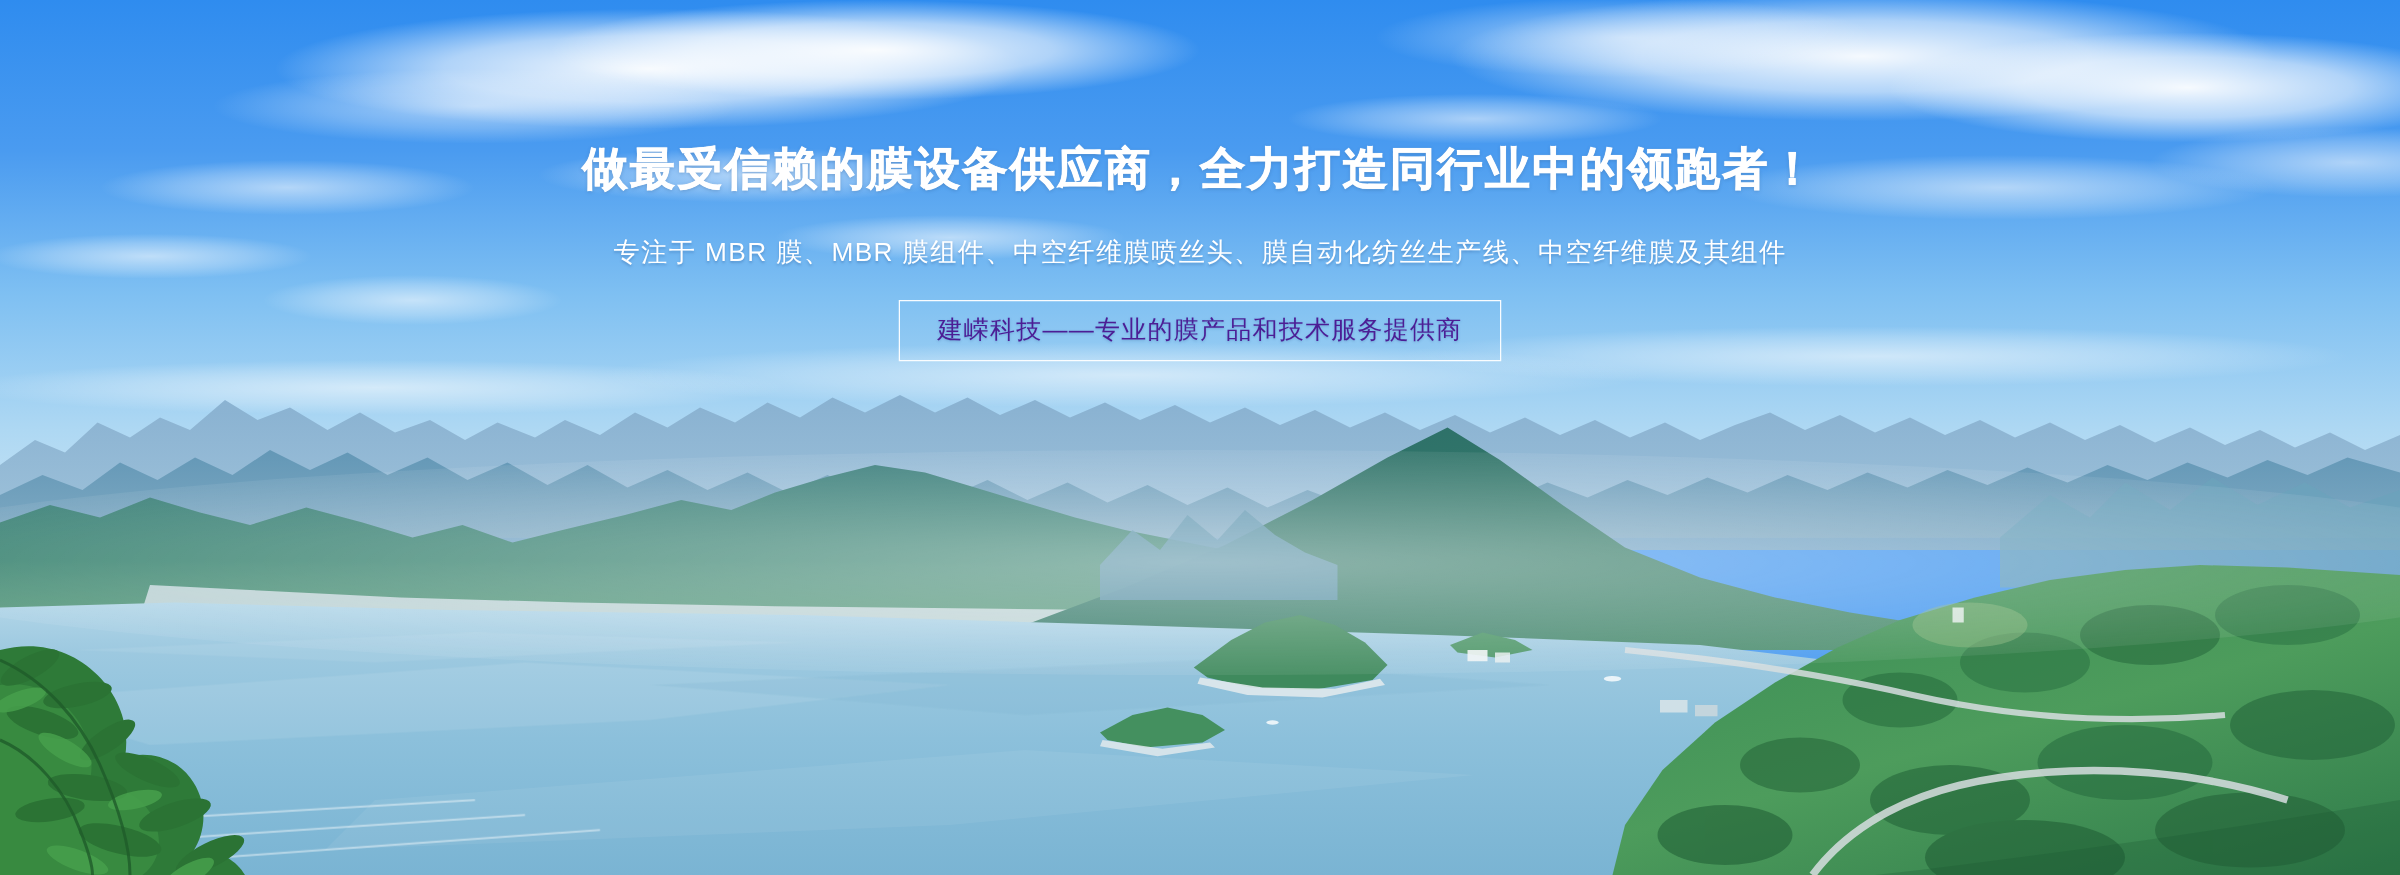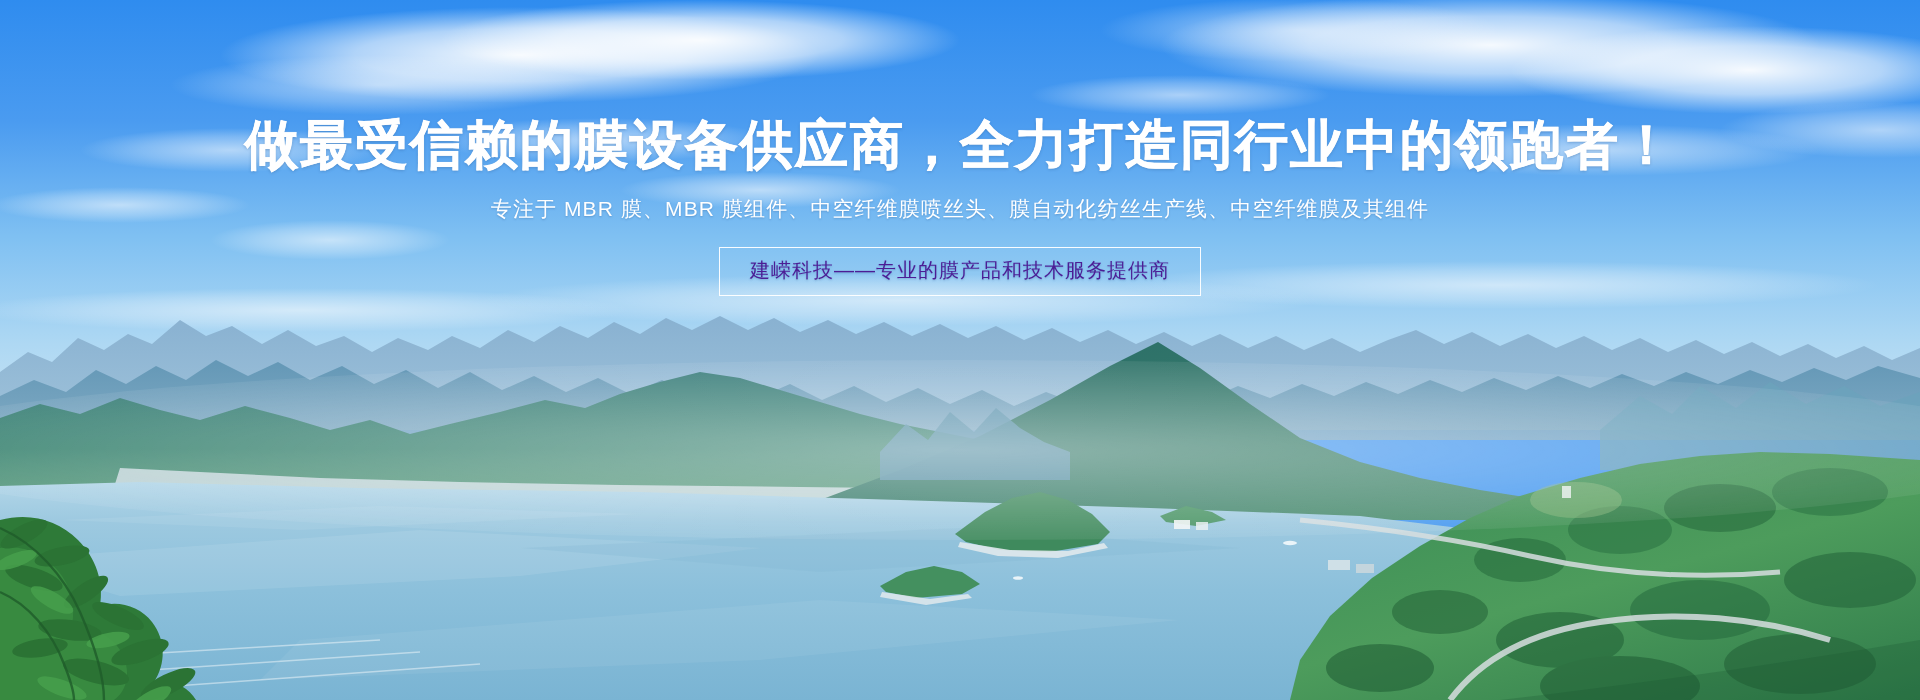--- a/index.html
+++ b/index.html
@@ -17,32 +17,32 @@
 
   
   #overlay{
     position:absolute;inset:0;
     display:flex;flex-direction:column;align-items:center;
     pointer-events:none;
   }
 
   #headline{
     margin-top:116px;
-    font-size:53px;
+    font-size:36px;
     line-height:1.08;
     font-weight:bold;
     color:#ffffff;
     letter-spacing:2px;
     white-space:nowrap;
     text-shadow:0 1px 3px rgba(40,90,150,.45), 0 0 1px rgba(255,255,255,.9);
     -webkit-text-stroke:0.6px #ffffff;
   }
 
   #subtitle{
-    margin-top:22px;
+    margin-top:34px;
     font-size:21px;
     line-height:1.3;
     color:#ffffff;
     letter-spacing:1.1px;
     white-space:nowrap;
     text-shadow:0 1px 2px rgba(40,90,150,.35);
     text-align:right;
   }
 
   #tagbox{

